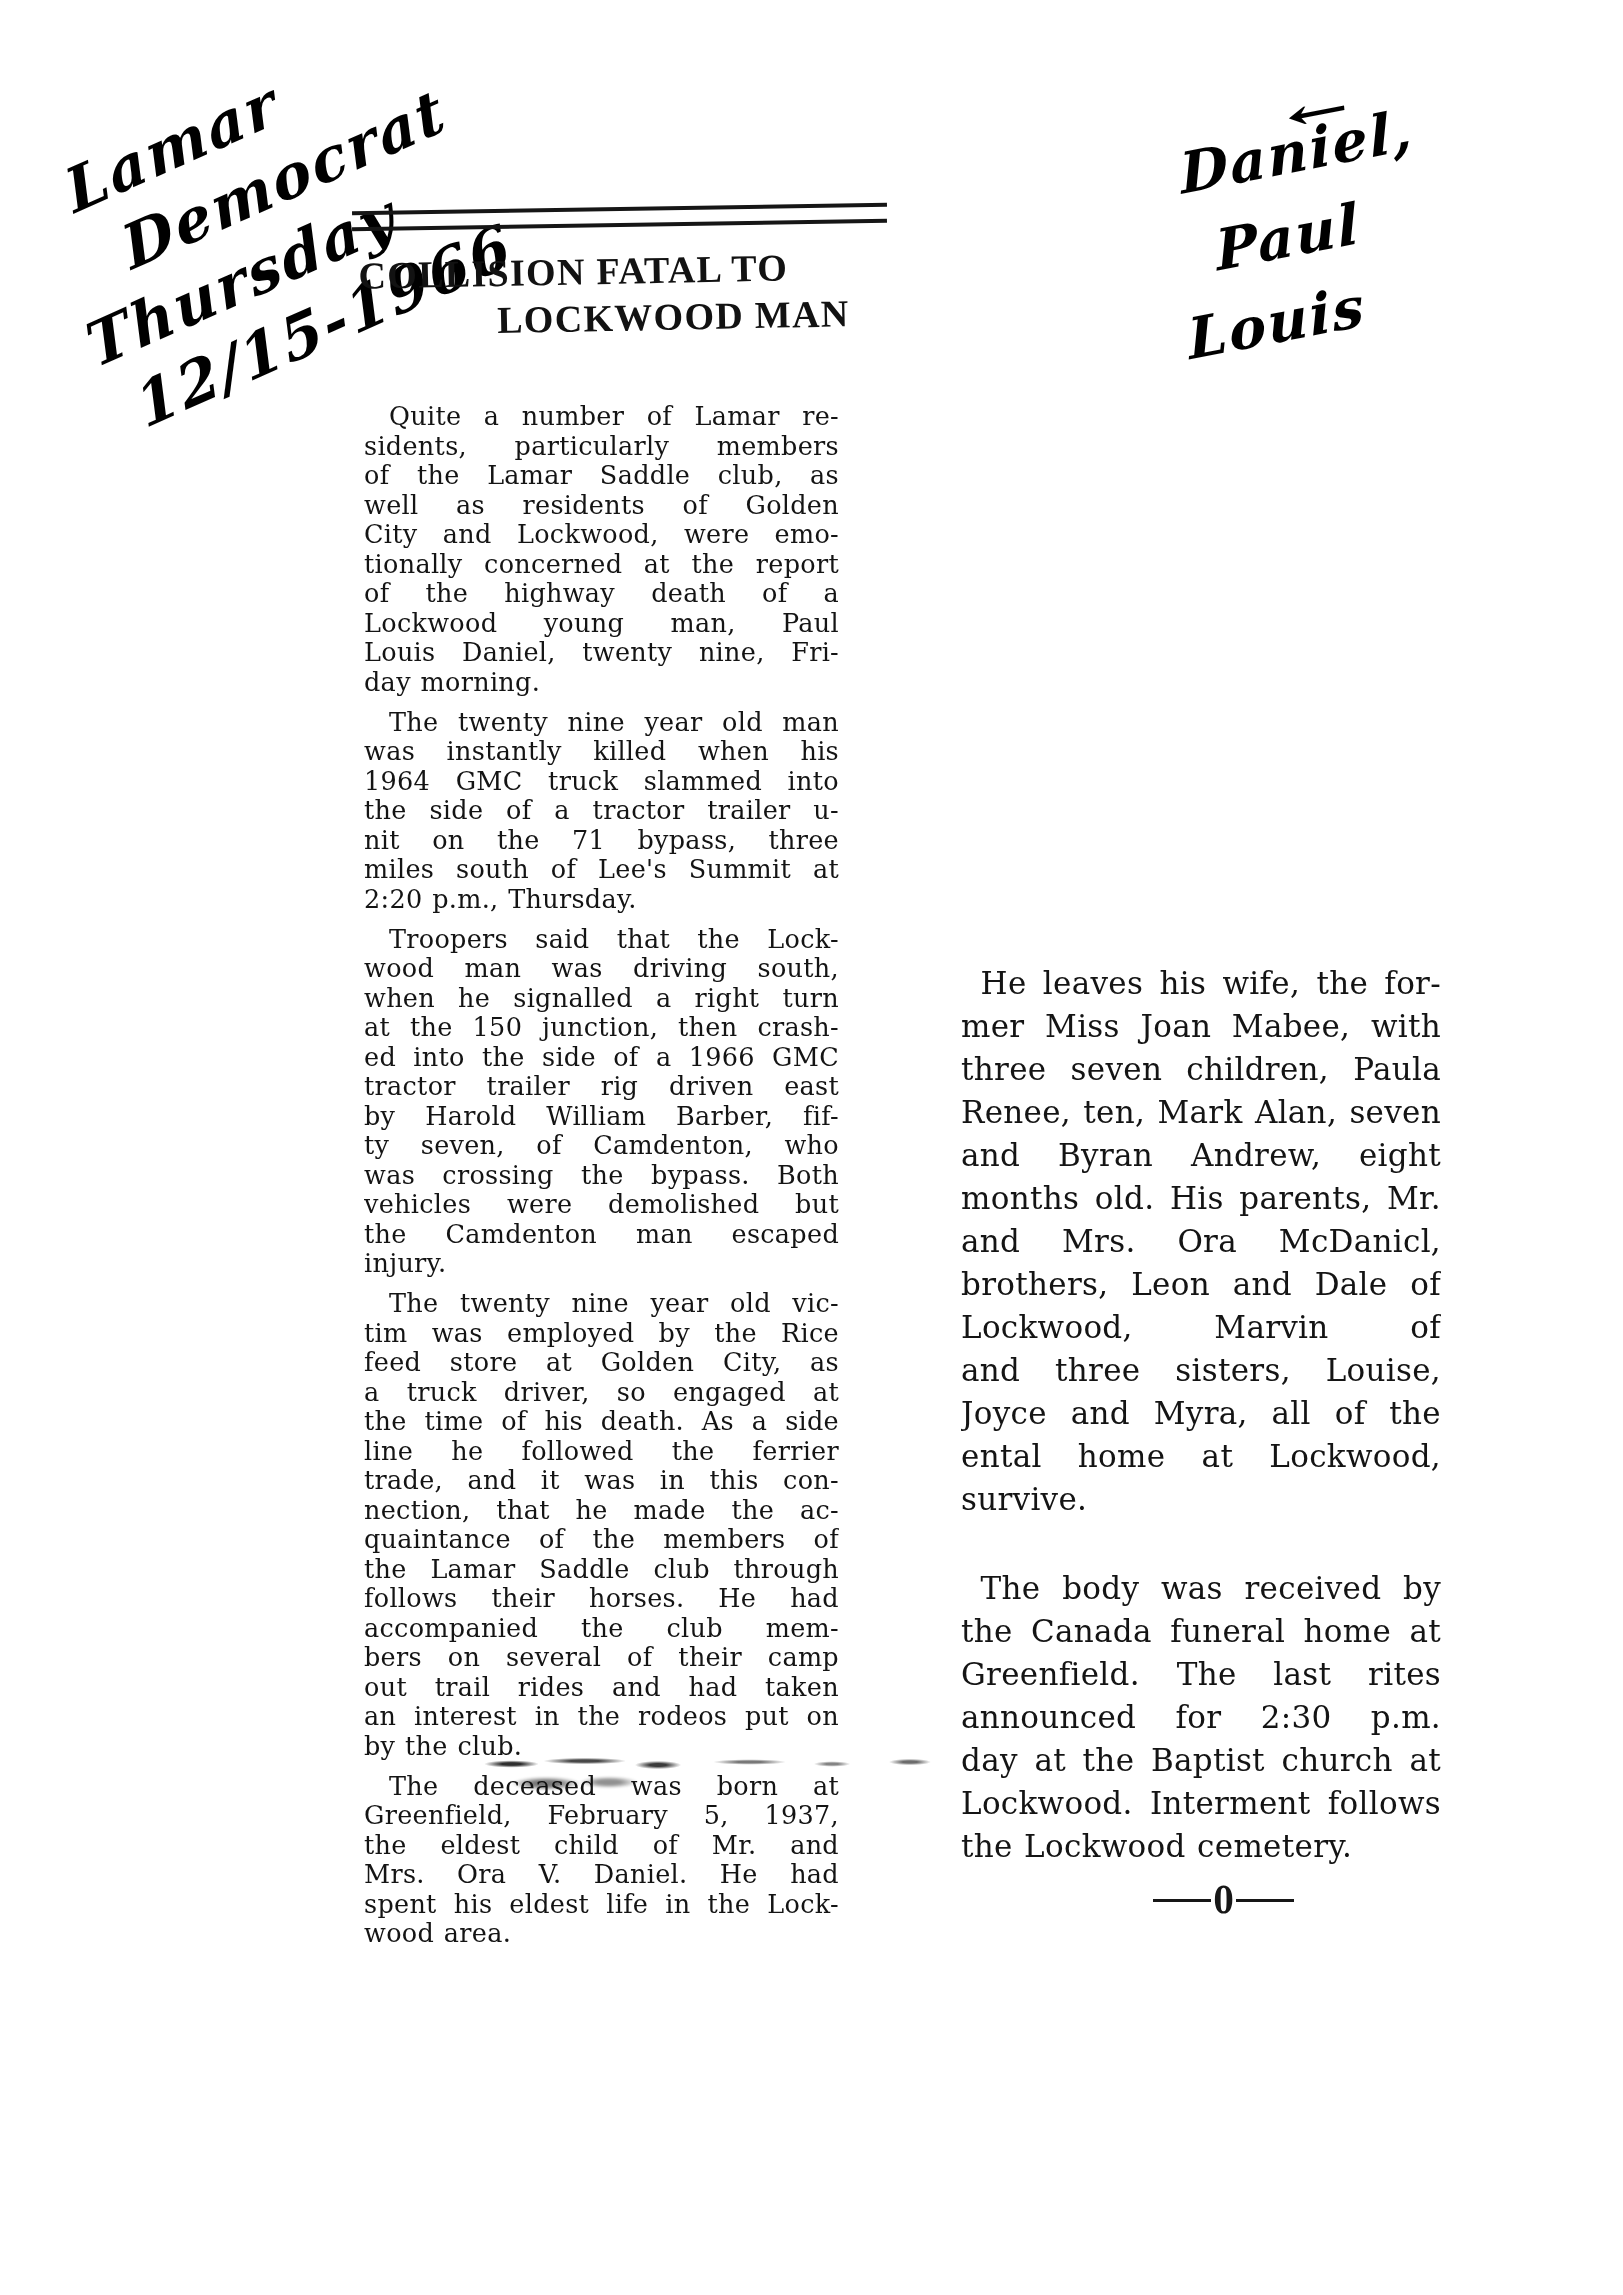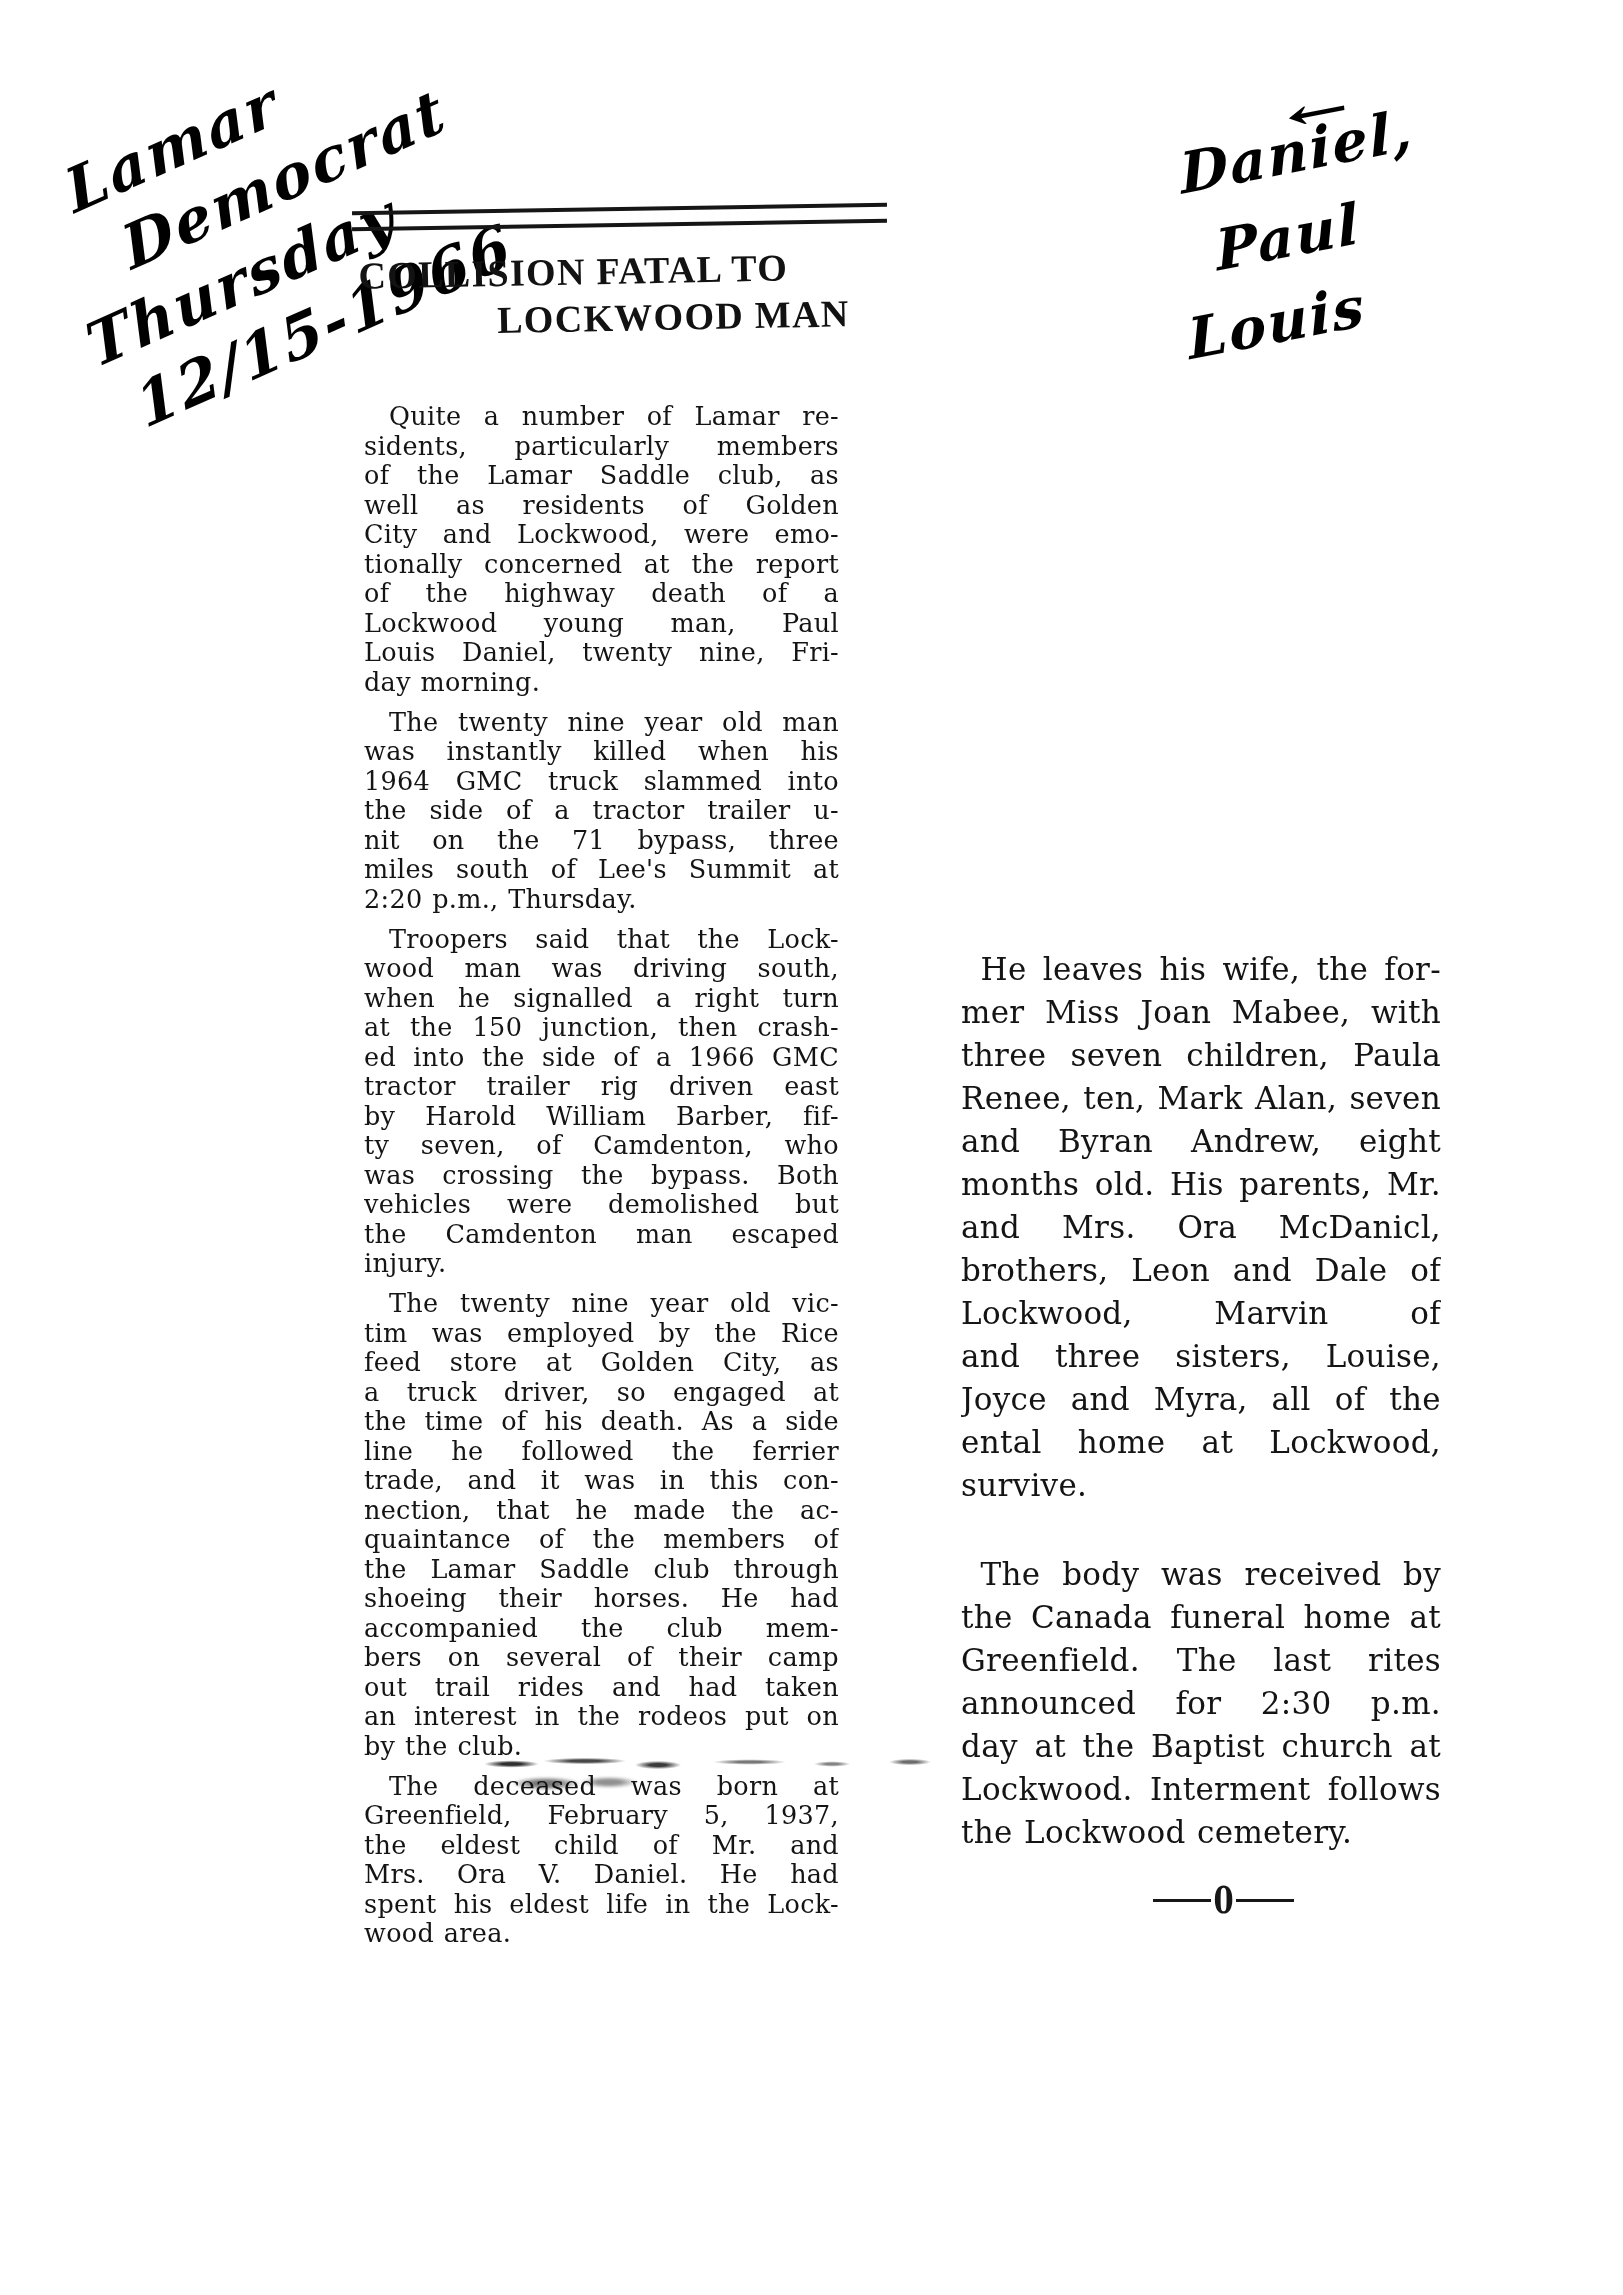--- a/index.html
+++ b/index.html
@@ -115,21 +115,21 @@
 
   .col-right {
     left: 961px;
     top: 948px;
     width: 480px;
     font-size: 31px;
     line-height: 43px;
   }
   .col-right .line { height: 43px; }
   .col-right .para { margin-bottom: 46px; }
-  .col-right .line.first { text-indent: 19.6px; }
+  .col-right .line.first { text-indent: 19.6px; margin-top: 14px; }
 
   
   .smudge {
     position: absolute;
     left: 484px;
     top: 1753px;
     width: 458px;
     height: 19.6px;
     background-image:
       radial-gradient(ellipse 39px 5.2px at 6% 55%,  rgba(10,10,10,0.85) 25%, transparent 70%),
@@ -238,21 +238,21 @@
         <div class="line first">The twenty nine year old vic-</div>
         <div class="line">tim was employed by the Rice</div>
         <div class="line">feed store at Golden City, as</div>
         <div class="line">a truck driver, so engaged at</div>
         <div class="line">the time of his death. As a side</div>
         <div class="line">line he followed the ferrier</div>
         <div class="line">trade, and it was in this con-</div>
         <div class="line">nection, that he made the ac-</div>
         <div class="line">quaintance of the members of</div>
         <div class="line">the Lamar Saddle club through</div>
-        <div class="line">shoeing their horses. He had</div>
+        <div class="line">follows their horses. He had</div>
         <div class="line">accompanied the club mem-</div>
         <div class="line">bers on several of their camp</div>
         <div class="line">out trail rides and had taken</div>
         <div class="line">an interest in the rodeos put on</div>
         <div class="line last">by the club.</div>
       </div>
       <div class="para">
         <div class="line first">The deceased was born at</div>
         <div class="line">Greenfield, February 5, 1937,</div>
         <div class="line">the eldest child of Mr. and</div>

